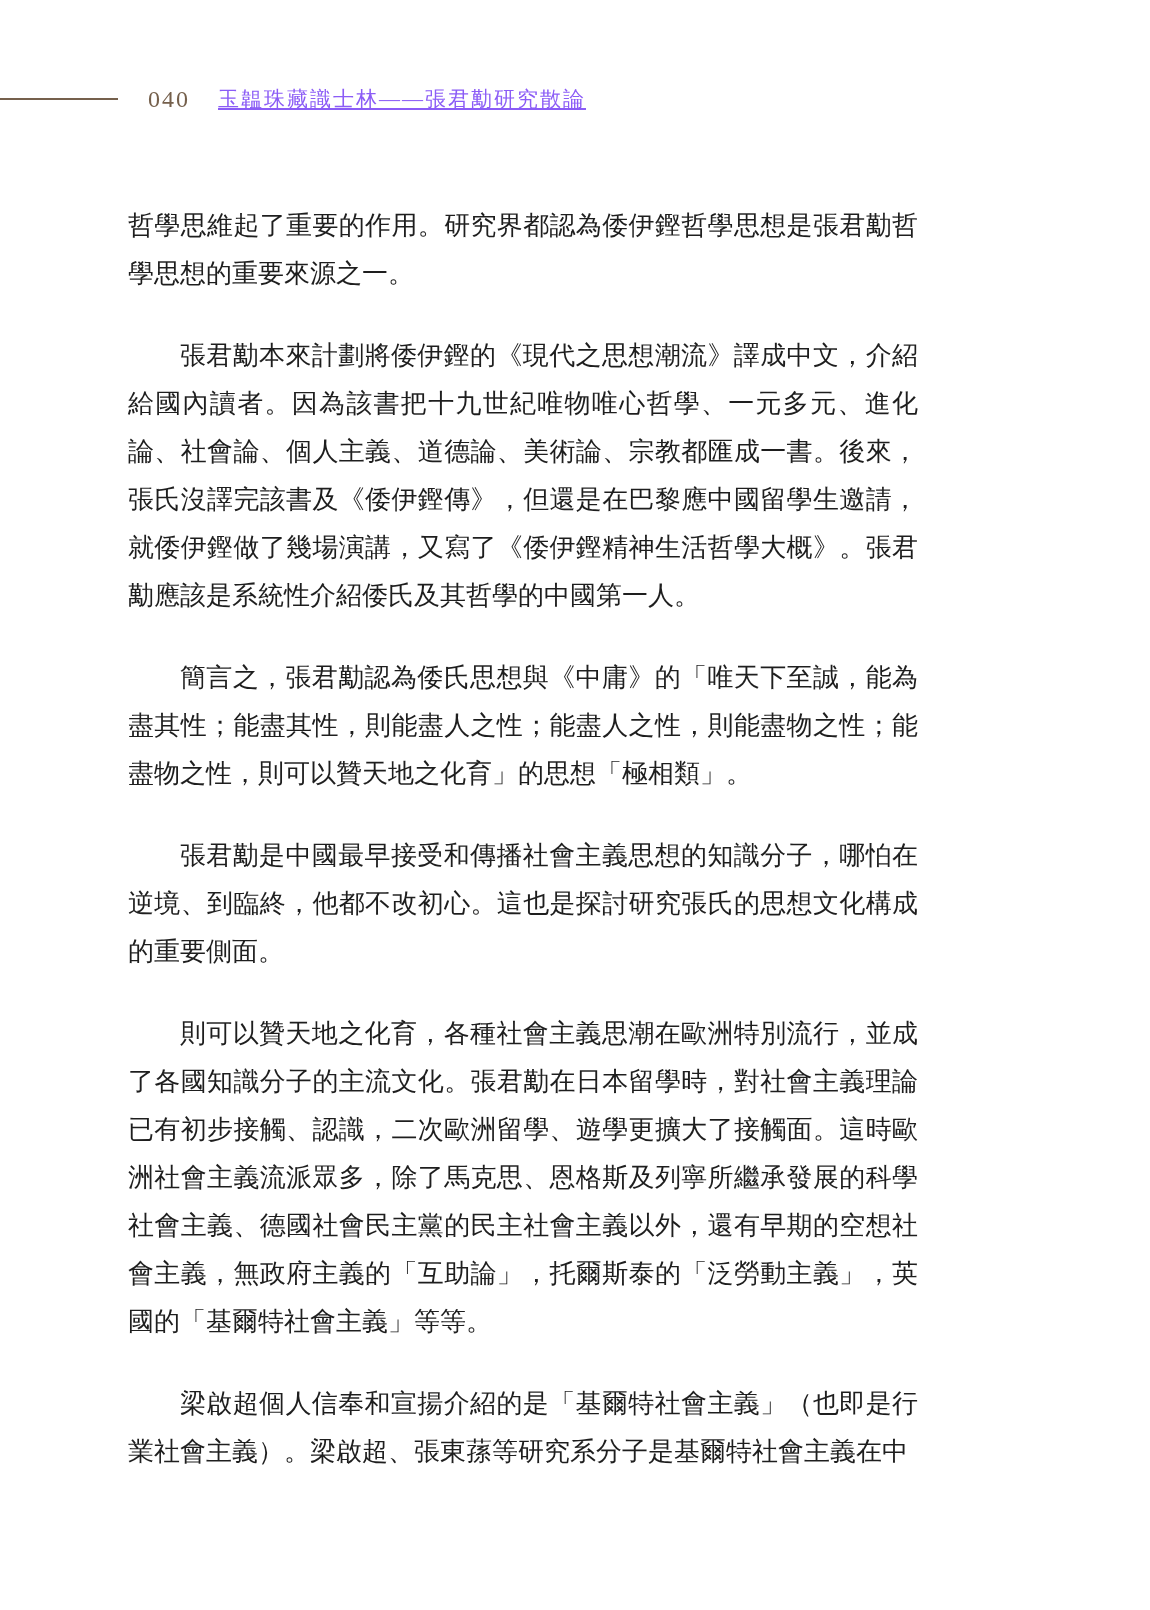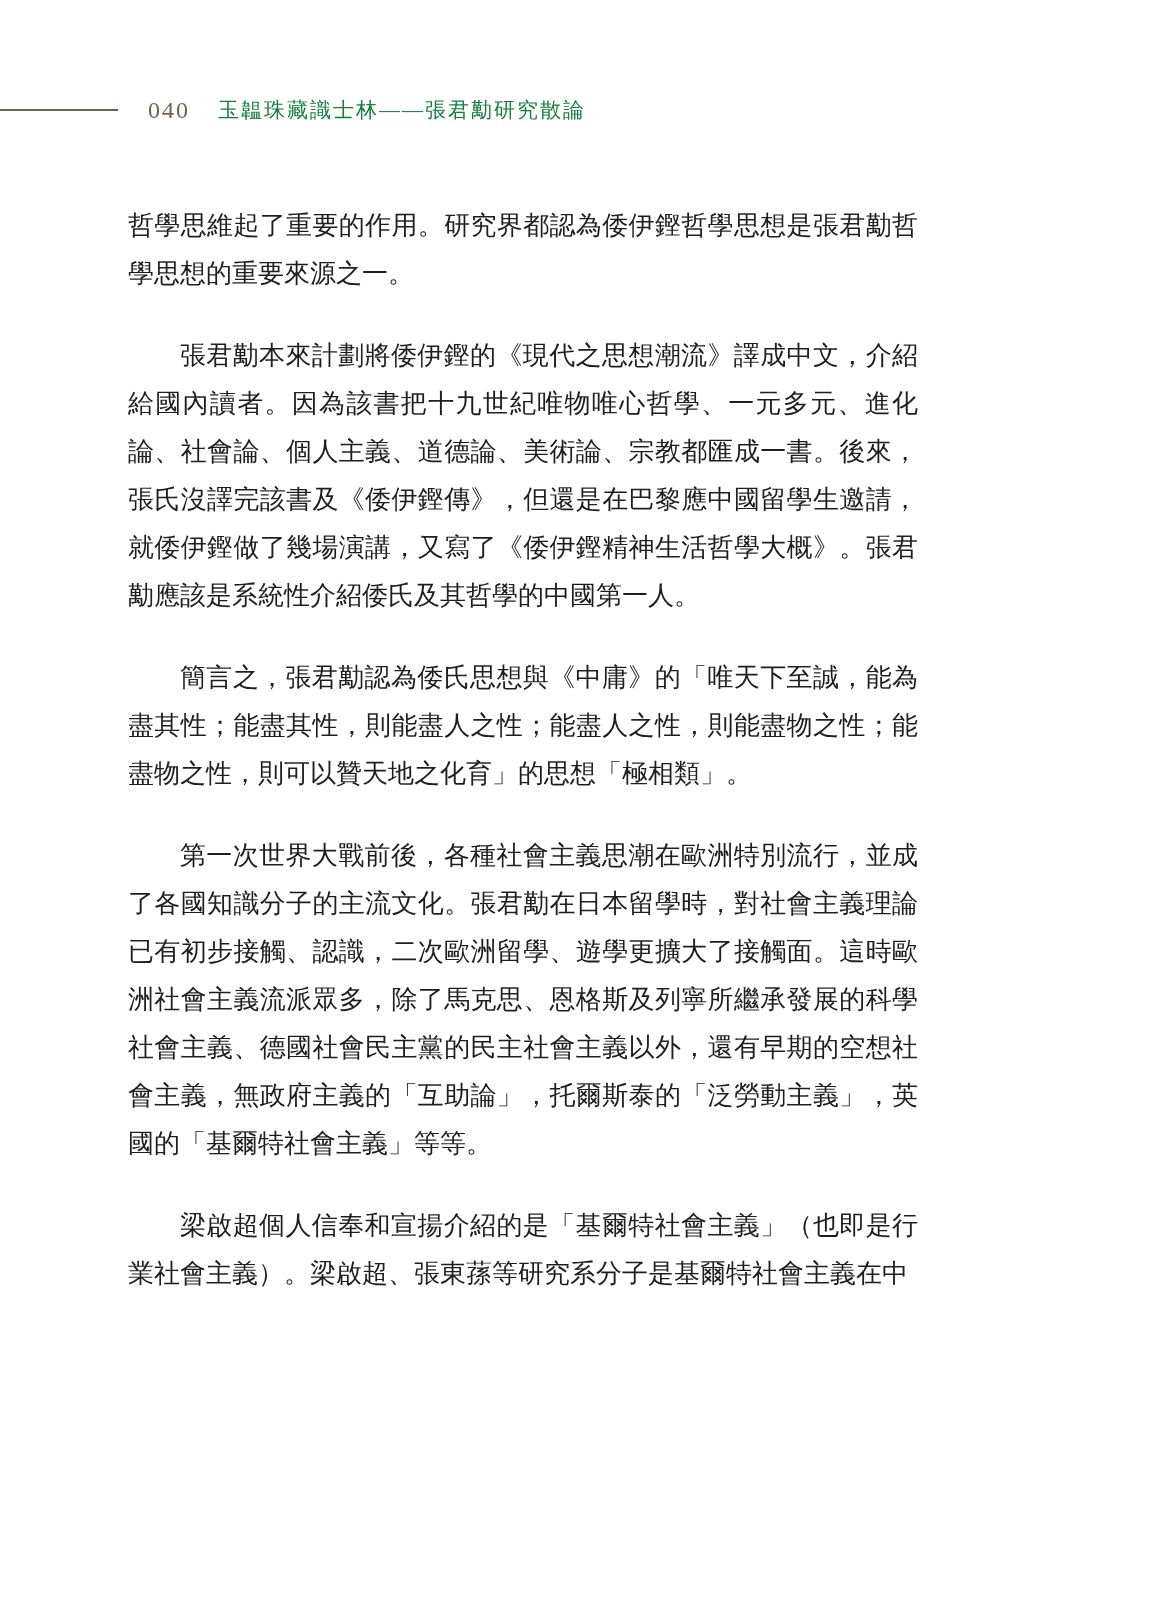--- a/index.html
+++ b/index.html
@@ -10,21 +10,21 @@
   body {
     width: 1150px;
     height: 1610px;
     position: relative;
     overflow: hidden;
     font-family: "Liberation Serif", "DejaVu Serif", serif;
   }
   
   .running-header {
     position: absolute;
-    top: 94px;
+    top: 83px;
     left: 0;
     right: 0;
     height: 32px;
     display: flex;
     align-items: center;
     color: #7a6450;
   }
   .header-rule {
     width: 118px;
     height: 2px;
@@ -35,22 +35,23 @@
     margin-left: 30px;
     font-size: 24px;
     letter-spacing: 2px;
     color: #75604c;
     flex: 0 0 auto;
   }
   .book-title {
     margin-left: 28px;
     font-size: 21px;
     letter-spacing: 2px;
-    color: #15803d;
+    color: #8b5cf6;
     flex: 0 0 auto;
+    text-decoration: underline;
   }
   
   .text-block {
     position: absolute;
     top: 202px;
     left: 128px;
     width: 790px;
     color: #1e1e1e;
     font-size: 26px;
     line-height: 48px;
@@ -71,15 +72,16 @@
 <header class="running-header">
   <span class="header-rule"></span>
   <span class="page-number">040</span>
   <span class="book-title">玉韞珠藏識士林——張君勱研究散論</span>
 </header>
 
 <main class="text-block">
   <p class="no-indent">哲學思維起了重要的作用。研究界都認為倭伊鏗哲學思想是張君勱哲學思想的重要來源之一。</p>
   <p>張君勱本來計劃將倭伊鏗的《現代之思想潮流》譯成中文，介紹給國內讀者。因為該書把十九世紀唯物唯心哲學、一元多元、進化論、社會論、個人主義、道德論、美術論、宗教都匯成一書。後來，張氏沒譯完該書及《倭伊鏗傳》，但還是在巴黎應中國留學生邀請，就倭伊鏗做了幾場演講，又寫了《倭伊鏗精神生活哲學大概》。張君勱應該是系統性介紹倭氏及其哲學的中國第一人。</p>
   <p>簡言之，張君勱認為倭氏思想與《中庸》的「唯天下至誠，能為盡其性；能盡其性，則能盡人之性；能盡人之性，則能盡物之性；能盡物之性，則可以贊天地之化育」的思想「極相類」。</p>
-  <p>第一次世界大戰前後，各種社會主義思潮在歐洲特別流行，並成了各國知識分子的主流文化。張君勱在日本留學時，對社會主義理論已有初步接觸、認識，二次歐洲留學、遊學更擴大了接觸面。這時歐洲社會主義流派眾多，除了馬克思、恩格斯及列寧所繼承發展的科學社會主義、德國社會民主黨的民主社會主義以外，還有早期的空想社會主義，無政府主義的「互助論」，托爾斯泰的「泛勞動主義」，英國的「基爾特社會主義」等等。</p>
+  <p>張君勱是中國最早接受和傳播社會主義思想的知識分子，哪怕在逆境、到臨終，他都不改初心。這也是探討研究張氏的思想文化構成的重要側面。</p>
+  <p>則可以贊天地之化育，各種社會主義思潮在歐洲特別流行，並成了各國知識分子的主流文化。張君勱在日本留學時，對社會主義理論已有初步接觸、認識，二次歐洲留學、遊學更擴大了接觸面。這時歐洲社會主義流派眾多，除了馬克思、恩格斯及列寧所繼承發展的科學社會主義、德國社會民主黨的民主社會主義以外，還有早期的空想社會主義，無政府主義的「互助論」，托爾斯泰的「泛勞動主義」，英國的「基爾特社會主義」等等。</p>
   <p>梁啟超個人信奉和宣揚介紹的是「基爾特社會主義」（也即是行業社會主義）。梁啟超、張東蓀等研究系分子是基爾特社會主義在中</p>
 </main>
 
 </body></html>

